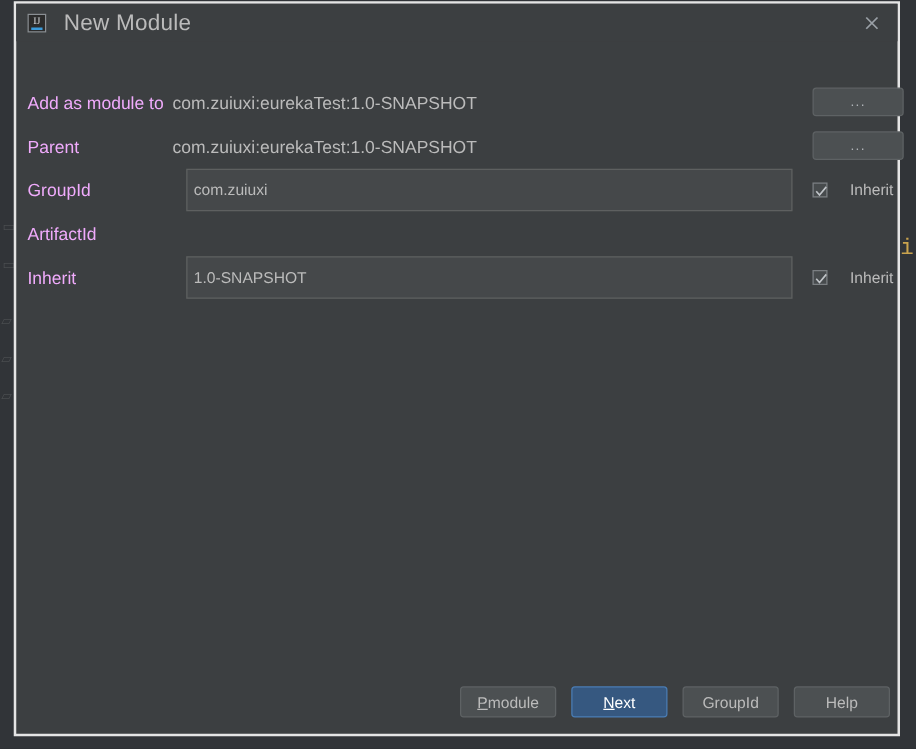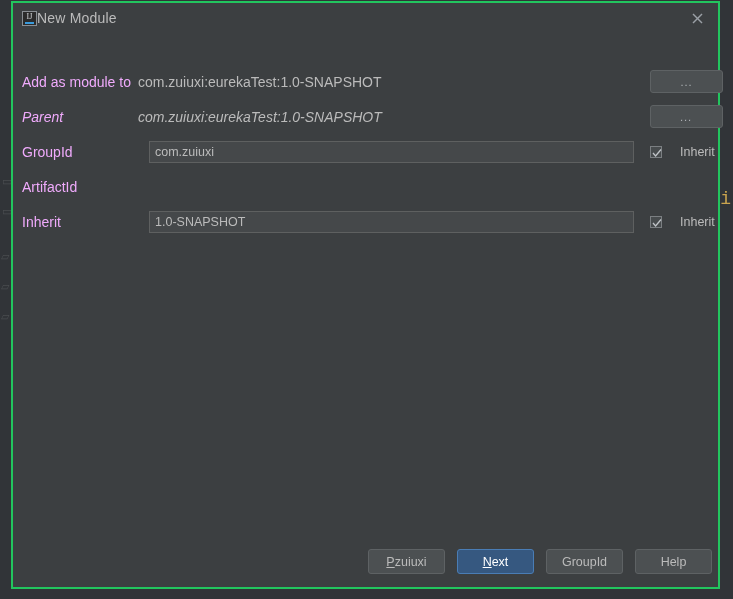--- a/index.html
+++ b/index.html
@@ -45,21 +45,21 @@
   }
 
   
   #dialog {
     position: absolute;
     left: 11px;
     top: 1px;
     width: 709px;
     height: 588px;
     background: #3c3f41;
-    border: 2px solid #22c55e;
+    border: 2px solid #e5e5e5;
     box-sizing: border-box;
     display: flex;
     flex-direction: column;
   }
 
   
   #titlebar {
     height: 30px;
     flex: 0 0 30px;
     background: #3c3f41;
@@ -87,22 +87,23 @@
     color: #d6d9dc;
     letter-spacing: 0px;
   }
   .ij-icon .ij-bar {
     width: 9px;
     height: 2px;
     background: #3a9bdc;
     margin-top: 1px;
   }
   #title-text {
-    color: #bbbbbb;
-    font-size: 14px;
+    margin-left: 14px;
+    color: #bbbbbb;
+    font-size: 18px;
     letter-spacing: .2px;
   }
   #close-btn {
     margin-left: auto;
     width: 34px;
     height: 28px;
     display: flex;
     align-items: center;
     justify-content: center;
     color: #9aa0a6;
@@ -141,21 +142,21 @@
     position: absolute;
     left: 136px;
     width: 485px;
     height: 22px;
     box-sizing: border-box;
     background: #45484a;
     border: 1px solid #5e6060;
     color: #bbbbbb;
     font-size: 12.5px;
     font-family: "Liberation Sans", sans-serif;
-    padding: 4px 5px;
+    padding: 16px 5px;
     line-height: 20px;
     outline: none;
     border-radius: 0;
   }
   .text-input.focused {
     border: 2px solid #4f84c3;
     box-shadow: 0 0 0 1px #3a3f45;
     height: 24px;
     line-height: 20px;
   }
@@ -274,21 +275,21 @@
     </div>
 
     <div id="dialog-body">
 
       <div class="form-row" style="top:38px;">
         <span class="row-label">Add as module to</span>
         <span class="row-static">com.zuiuxi:eurekaTest:1.0-SNAPSHOT</span>
         <div class="browse-btn" style="top:-1px;">...</div>
       </div>
 
-      <div class="form-row" style="top:73px;font-style:italic;">
+      <div class="form-row" style="top:73px;">
         <span class="row-label">Parent</span>
         <span class="row-static">com.zuiuxi:eurekaTest:1.0-SNAPSHOT</span>
         <div class="browse-btn" style="top:-1px;">...</div>
       </div>
 
       <div class="form-row" style="top:108px;">
         <span class="row-label">GroupId</span>
         <input class="text-input" type="text" value="com.zuiuxi" style="">
         <div class="inherit-box">
           <span class="checkbox">
@@ -315,21 +316,21 @@
           </span>
           <span class="inherit-label">Inherit</span>
         </div>
       </div>
 
     </div>
 
     <div id="dialog-footer">
       <div class="btn" style="left:355px;">
         <span class="mn">P</span>
-          <span>zuiuxi</span>
+          <span>module</span>
       </div>
       <div class="btn primary" style="left:444px;">
         <span class="mn">N</span>
           <span>ext</span>
       </div>
       <div class="btn" style="left:533px;">GroupId</div>
       <div class="btn" style="left:622px;">Help</div>
     </div>
 
   </div>

